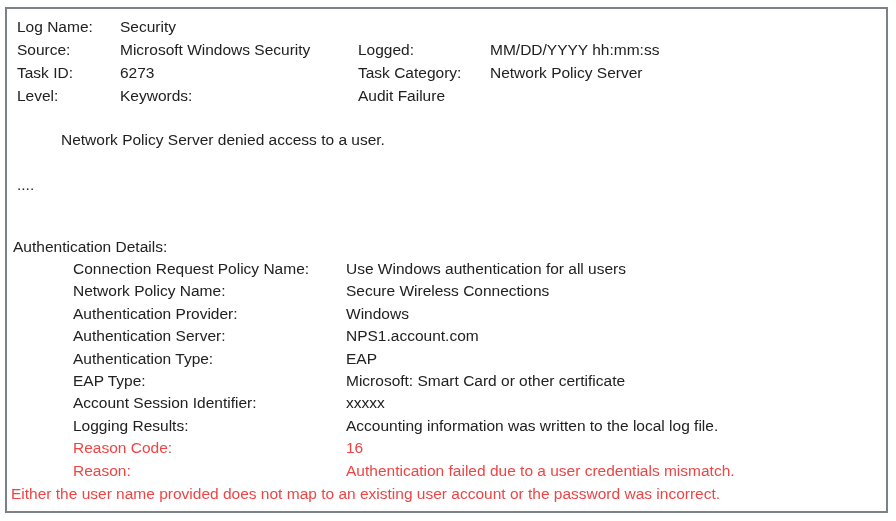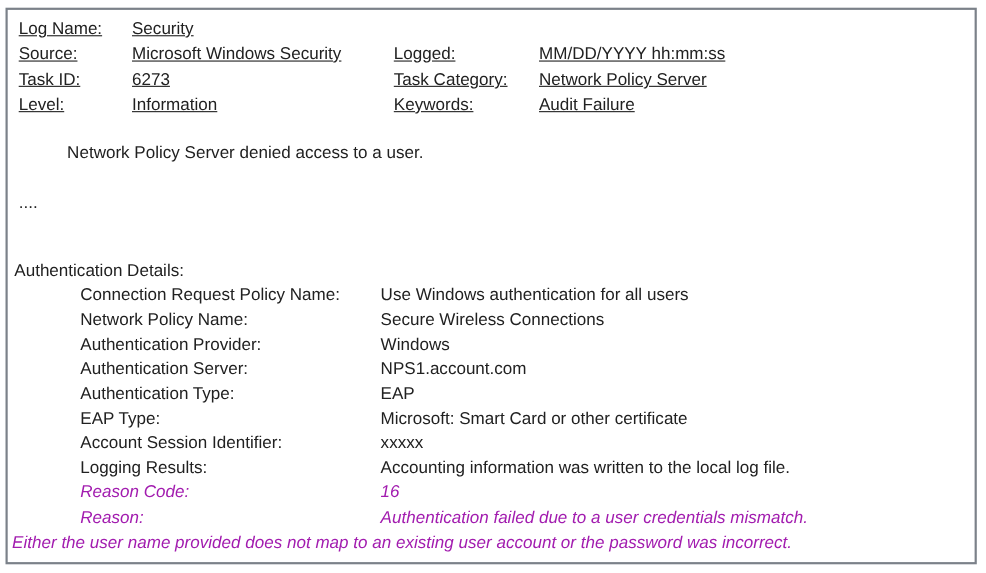--- a/index.html
+++ b/index.html
@@ -19,29 +19,29 @@
     box-sizing: border-box;
     padding: 6px 8px 0 10px;
     font-size: 15.5px;
     overflow: hidden;
   }
   .hdr-grid {
     display: grid;
     grid-template-columns: 103px 238px 132px 1fr;
     line-height: 23px;
   }
-  .hdr-grid span { white-space: nowrap; text-decoration: underline; }
+  .hdr-grid span { white-space: nowrap; }
   .desc   { margin-top: 21px; line-height: 23px; margin-left: 44px; }
   .dots   { margin-top: 22px; line-height: 23px; }
   .auth-heading { margin-top: 39px; margin-left: -4px; line-height: 23px; }
   .details { margin-top: 0; }
   .detail-row { display: flex; line-height: 22.4px; }
   .detail-row .lbl { margin-left: 56px; width: 273px; flex: none; white-space: nowrap; }
   .detail-row .val { flex: 1; white-space: nowrap; }
-  .red { color: #a21caf; font-style: italic; }
+  .red { color: #ef4444; }
   .footer-note { margin-left: -6px; line-height: 23px; white-space: nowrap; }
 </style>
 </head>
 <body>
 
 <div class="frame">
 
   <div class="hdr-grid">
     <span>Log Name:</span>
     <span>Security</span>
@@ -52,21 +52,20 @@
     <span>Microsoft Windows Security</span>
     <span>Logged:</span>
     <span>MM/DD/YYYY hh:mm:ss</span>
 
     <span>Task ID:</span>
     <span>6273</span>
     <span>Task Category:</span>
     <span>Network Policy Server</span>
 
     <span>Level:</span>
-    <span>Information</span>
     <span>Keywords:</span>
     <span>Audit Failure</span>
   </div>
 
   <div class="desc">Network Policy Server denied access to a user.</div>
 
   <div class="dots">....</div>
 
   <div class="auth-heading">Authentication Details:</div>
 

